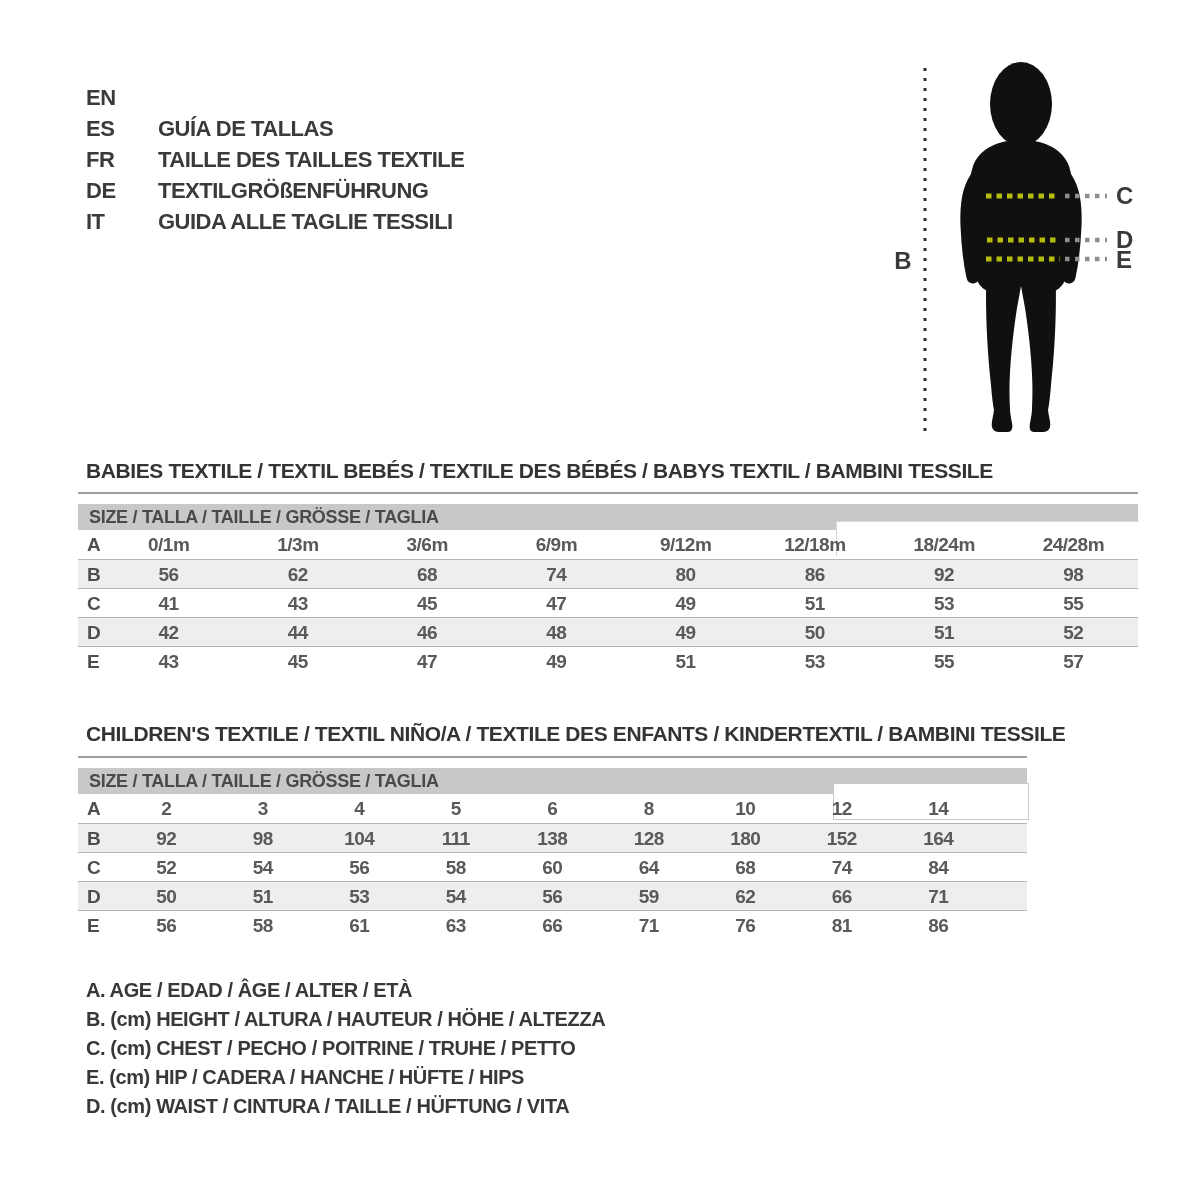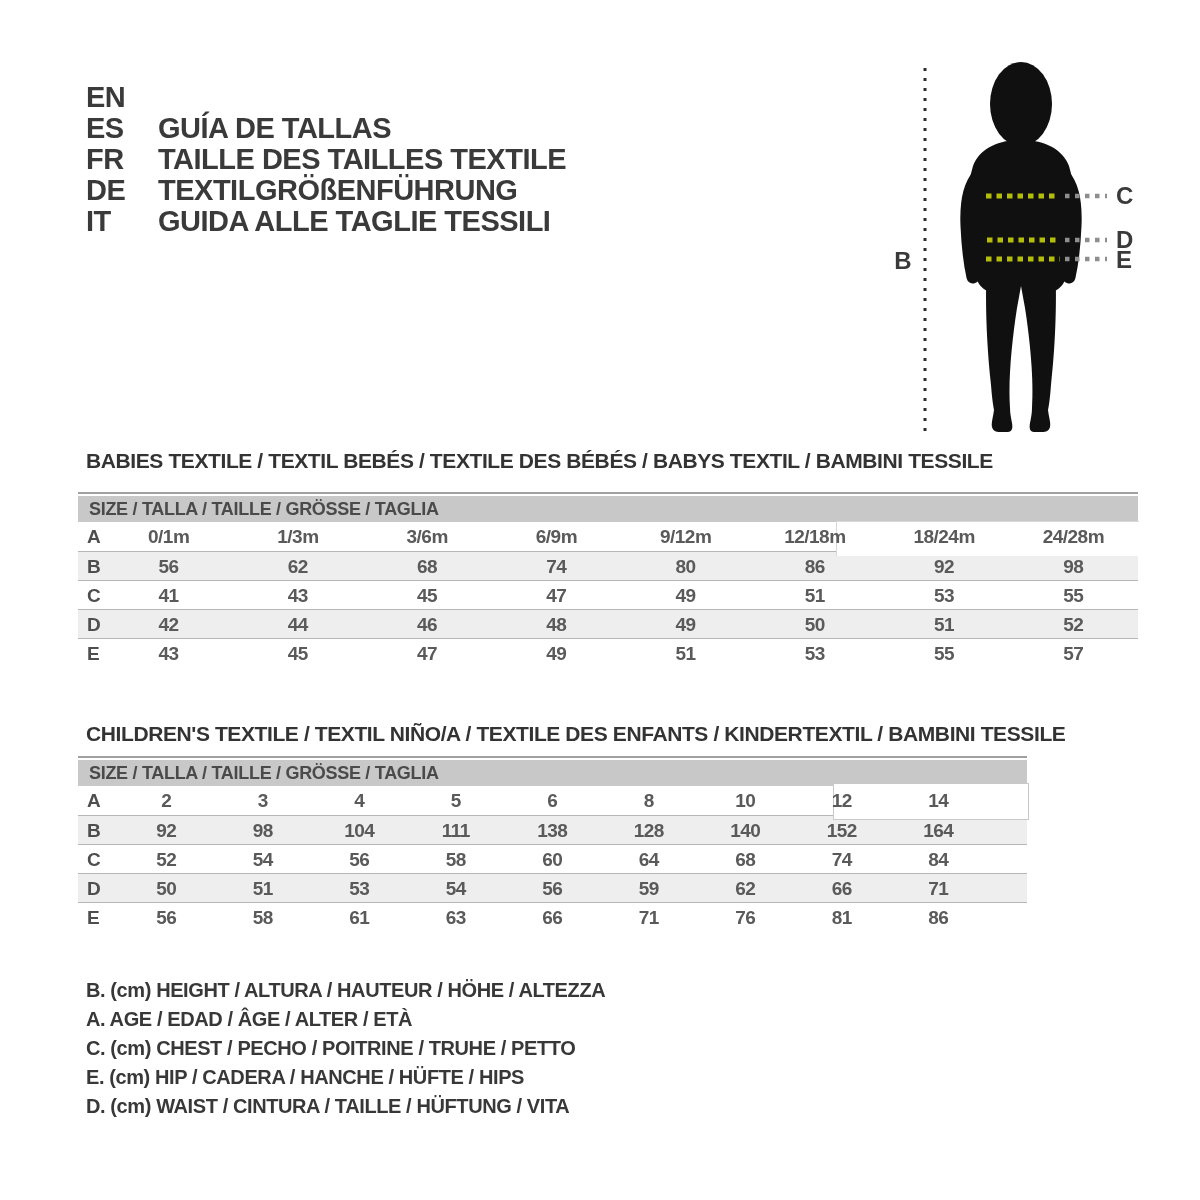--- a/index.html
+++ b/index.html
@@ -5,38 +5,38 @@
   html,body { margin:0; padding:0; background:#ffffff; }
   .page {
     position:relative; width:1200px; height:1200px; background:#ffffff;
     font-family:"Liberation Sans", sans-serif; color:#3c3c3c; overflow:hidden;
   }
 
   
   .langs { position:absolute; left:86px; top:82px; }
   .lang-row { display:flex; height:31px; line-height:31px; }
   .lang-code, .lang-label {
-    font-weight:bold; font-size:29px; letter-spacing:-0.5px; color:#3a3a3a; white-space:nowrap;
+    font-weight:bold; font-size:22px; letter-spacing:-0.5px; color:#3a3a3a; white-space:nowrap;
   }
   .lang-code { width:72px; }
 
   
   .figure-wrap { position:absolute; left:860px; top:40px; width:310px; height:410px; }
   .fig-label { font:bold 24px "Liberation Sans", sans-serif; fill:#3a3a3a; }
 
   
   .section-heading {
     position:absolute; left:86px; font-size:21px; font-weight:bold;
     letter-spacing:-0.4px; color:#333333; white-space:nowrap;
   }
-  #babies-heading { top:449px; }
+  #babies-heading { top:459px; }
   #children-heading { top:722px; }
 
   
-  .tbl { position:absolute; left:78px; border-top:2px solid #9f9f9f; padding-top:2px; }
+  .tbl { position:absolute; left:78px; border-top:2px solid #9f9f9f; padding-top:10px; }
   #babies-table { top:492px; width:1060px; }
   #children-table { top:756px; width:949px; }
   .t-header {
     height:26px; line-height:26px; background:#c8c8c8; font-weight:bold; font-size:18px;
     letter-spacing:-0.3px; color:#4a4a4a; padding-left:11px; box-sizing:border-box;
   }
   .t-row {
     display:grid; height:29px; line-height:29px; box-sizing:border-box;
     font-size:19px; font-weight:bold; letter-spacing:-0.5px; color:#5a5a5a;
   }
@@ -199,21 +199,21 @@
         <span class="cell">14</span>
       </div>
       <div class="t-row shade">
         <span class="cell lab">B</span>
         <span class="cell">92</span>
         <span class="cell">98</span>
         <span class="cell">104</span>
         <span class="cell">111</span>
         <span class="cell">138</span>
         <span class="cell">128</span>
-        <span class="cell">140</span>
+        <span class="cell">180</span>
         <span class="cell">152</span>
         <span class="cell">164</span>
       </div>
       <div class="t-row">
         <span class="cell lab">C</span>
         <span class="cell">52</span>
         <span class="cell">54</span>
         <span class="cell">56</span>
         <span class="cell">58</span>
         <span class="cell">60</span>
@@ -242,20 +242,20 @@
         <span class="cell">63</span>
         <span class="cell">66</span>
         <span class="cell">71</span>
         <span class="cell">76</span>
         <span class="cell">81</span>
         <span class="cell">86</span>
       </div>
     </div>
 
   <div class="legend">
+    <div class="legend-line">A. AGE / EDAD / ÂGE / ALTER / ETÀ</div>
     <div class="legend-line">B. (cm) HEIGHT / ALTURA / HAUTEUR / HÖHE / ALTEZZA</div>
-    <div class="legend-line">A. AGE / EDAD / ÂGE / ALTER / ETÀ</div>
     <div class="legend-line">C. (cm) CHEST / PECHO / POITRINE / TRUHE / PETTO</div>
     <div class="legend-line">E. (cm) HIP / CADERA / HANCHE / HÜFTE / HIPS</div>
     <div class="legend-line">D. (cm) WAIST / CINTURA / TAILLE / HÜFTUNG / VITA</div>
   </div>
 
 </div>
 
 </body></html>

